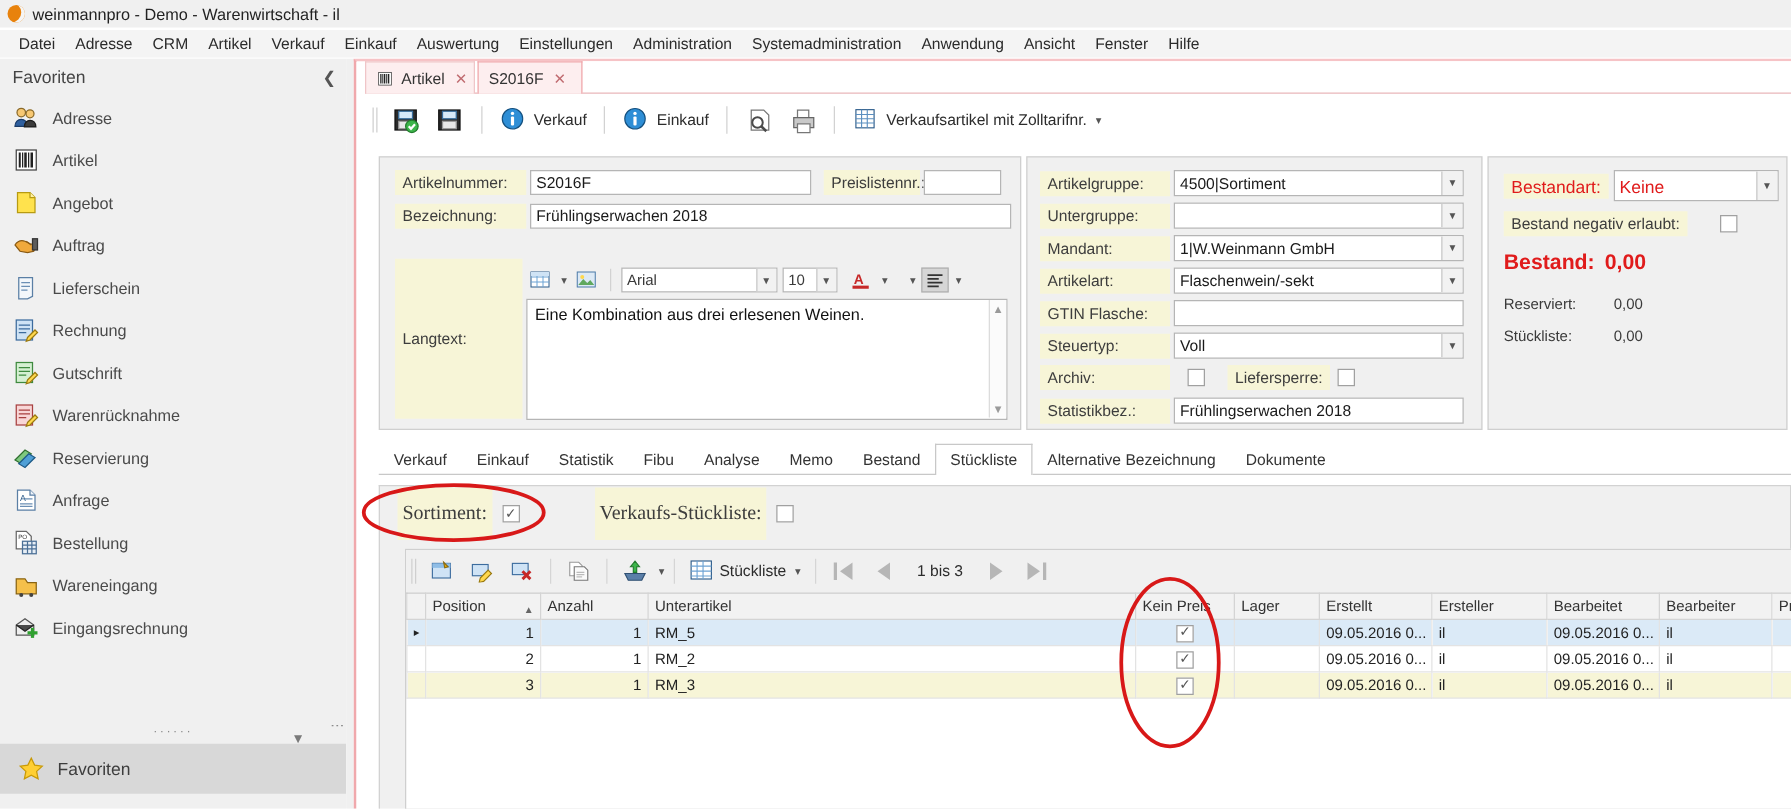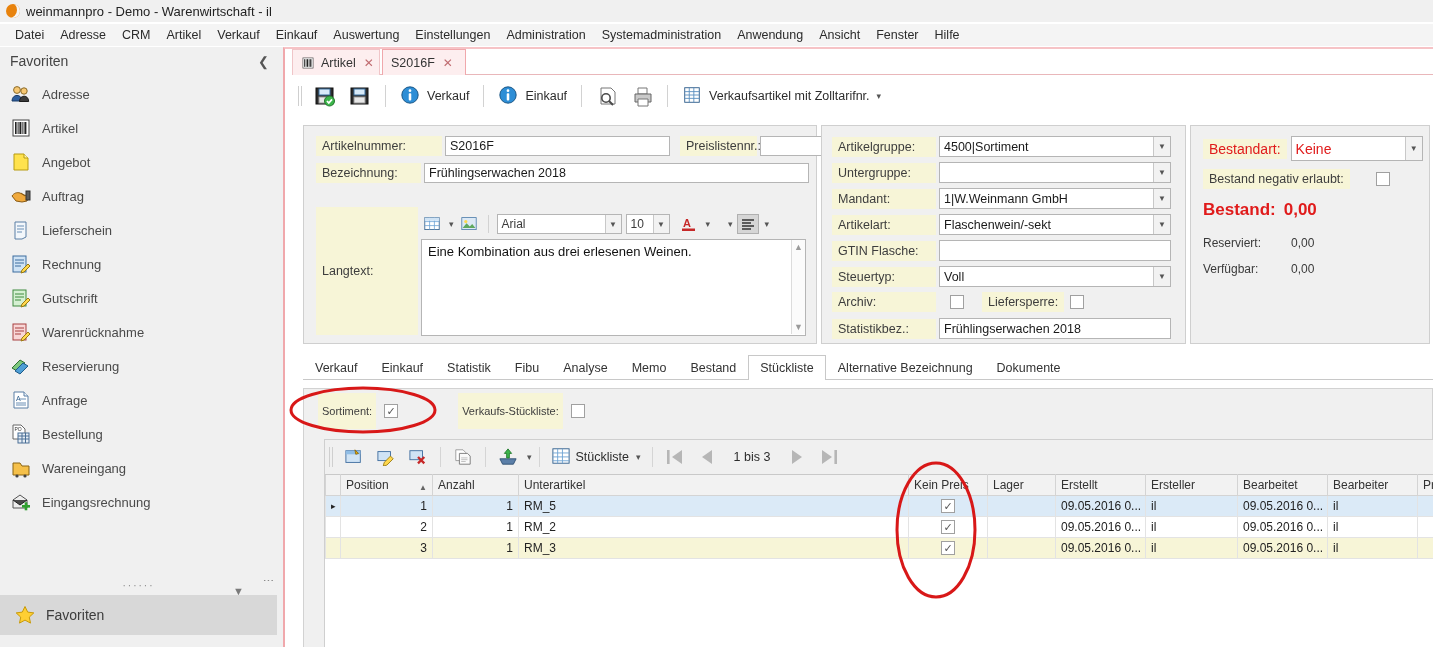--- a/index.html
+++ b/index.html
@@ -231,21 +231,21 @@
   .sl-body {
     position: absolute; left: 303px; top: 388px; width: 1130px; height: 259px;
     background: #f0f0f0; border: 1px solid #d2d2d2; border-bottom: none;
   }
   .sl-checks {
     position: absolute; left: 0; top: 0; width: 1128px; height: 44px;
     display: flex; align-items: center; padding-left: 14px; gap: 60px;
   }
   .sl-check-group { display: flex; align-items: center; gap: 8px; }
   .sl-check-group .lab {
-    background: #f7f5d7; padding: 12px 4px; font-size: 11px; color: #3d3d3d;
+    background: #f7f5d7; padding: 12px 4px; font-size: 16px; color: #3d3d3d; font-family: Liberation Serif, serif;
   }
 
   .grid-wrap {
     position: absolute; left: 20px; top: 50px; width: 1110px; height: 209px;
     background: #ffffff; border: 1px solid #cfcfcf;
   }
   .grid-toolbar {
     height: 34px; display: flex; align-items: center; gap: 2px;
     padding-left: 4px; background: #f0f0f0;
   }
@@ -616,21 +616,21 @@
             </g>
           </svg>
         </span>
       <span>Verkaufsartikel mit Zolltarifnr.</span>
       <span class="caret">▾</span>
     </div>
   </div>
 
   <div class="panel" id="panel-left">
     <div class="frow" style="left:12px; top:10px;">
-      <span class="flabel" style="width:126px;">Artikelnummer:</span>
+      <span class="flabel" style="width:105px;">Artikelnummer:</span>
       <span class="finput" style="width:225px; margin-left:3px;">S2016F</span>
       <span class="flabel" style="width:77px; margin-left:10px;">Preislistennr.:</span>
       <span class="finput" style="width:62px; margin-left:3px;"></span>
     </div>
 
     <div class="frow" style="left:12px; top:37px;">
       <span class="flabel" style="width:105px;">Bezeichnung:</span>
       <span class="finput" style="width:385px; margin-left:3px;">Frühlingserwachen 2018</span>
     </div>
 
@@ -758,21 +758,21 @@
     </div>
     <div class="frow" style="left:12px; top:74px;">
       <span class="red-big">Bestand:</span>
       <span class="red-big" style="margin-left:8px;">0,00</span>
     </div>
     <div class="frow" style="left:12px; top:110px;">
       <span style="width:78px;">Reserviert:</span>
       <span style="margin-left:10px;">0,00</span>
     </div>
     <div class="frow" style="left:12px; top:136px;">
-      <span style="width:78px;">Verfügbar:</span>
+      <span style="width:78px;">Stückliste:</span>
       <span style="margin-left:10px;">0,00</span>
     </div>
   </div>
 
   <div class="inner-tabs">
     <div class="itab">Verkauf</div>
     <div class="itab">Einkauf</div>
     <div class="itab">Statistik</div>
     <div class="itab">Fibu</div>
     <div class="itab">Analyse</div>

